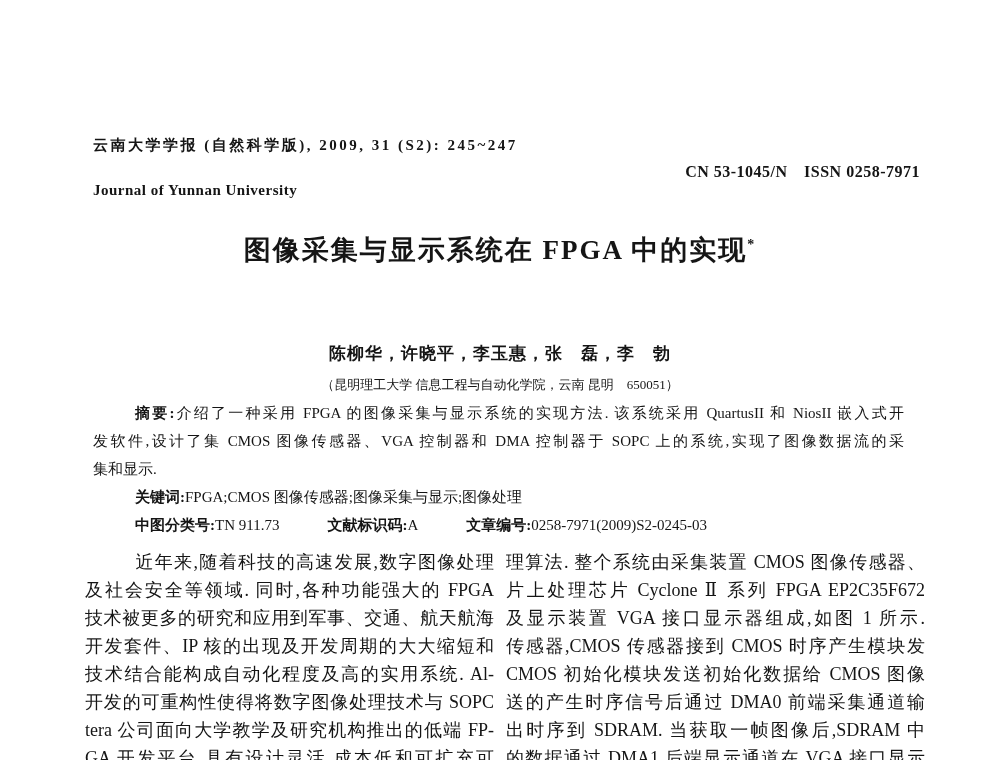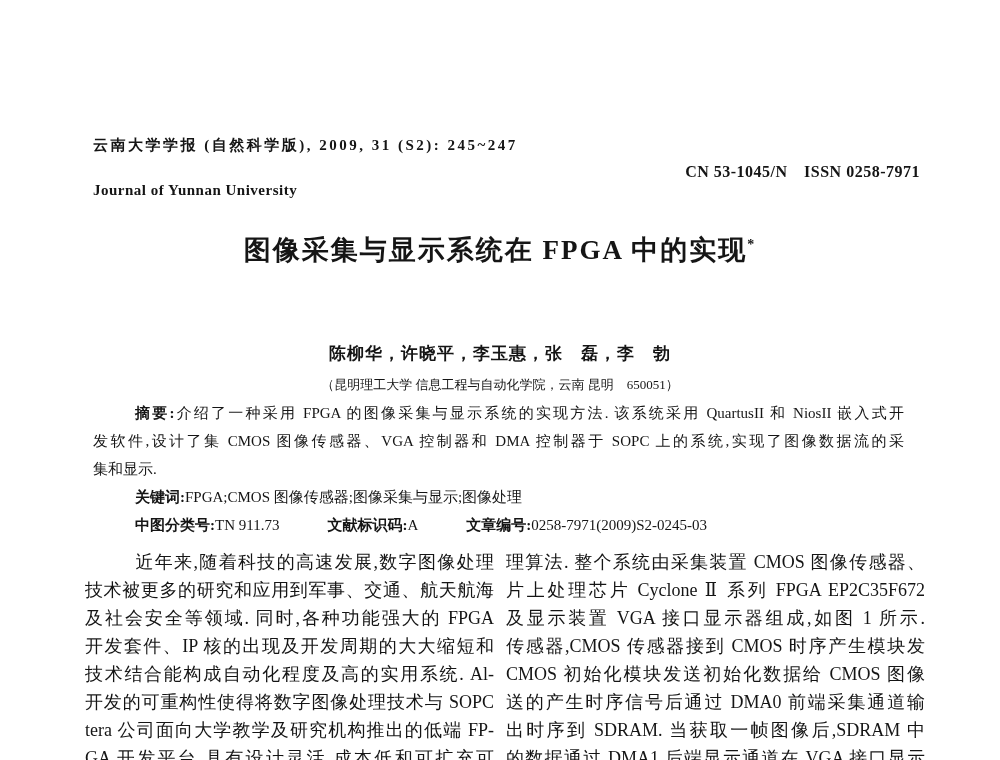--- a/index.html
+++ b/index.html
@@ -120,22 +120,22 @@
     <div class="ind j"><span class="lbl">摘要:</span><span>介绍了一种采用 FPGA 的图像采集与显示系统的实现方法. 该系统采用 QuartusII 和 NiosII 嵌入式开</span></div>
     <div class="j">发软件,设计了集 CMOS 图像传感器、VGA 控制器和 DMA 控制器于 SOPC 上的系统,实现了图像数据流的采</div>
     <div>集和显示.</div>
     <div class="ind"><span class="lbl">关键词:</span><span>FPGA;CMOS 图像传感器;图像采集与显示;图像处理</span></div>
     <div class="ind"><span class="pair"><span class="lbl">中图分类号:</span><span>TN 911.73</span></span><span class="pair"><span class="lbl">文献标识码:</span><span>A</span></span><span><span class="lbl">文章编号:</span><span>0258-7971(2009)S2-0245-03</span></span></div>
   </div>
 
   <div class="body">
     <div class="col-left">
       <div class="bl ind">近年来,随着科技的高速发展,数字图像处理</div>
+      <div class="bl">及社会安全等领域. 同时,各种功能强大的 FPGA</div>
       <div class="bl">技术被更多的研究和应用到军事、交通、航天航海</div>
-      <div class="bl">及社会安全等领域. 同时,各种功能强大的 FPGA</div>
       <div class="bl">开发套件、IP 核的出现及开发周期的大大缩短和</div>
       <div class="bl">技术结合能构成自动化程度及高的实用系统. Al-</div>
       <div class="bl">开发的可重构性使得将数字图像处理技术与 SOPC</div>
       <div class="bl">tera 公司面向大学教学及研究机构推出的低端 FP-</div>
       <div class="bl">GA 开发平台,具有设计灵活,成本低和可扩充可</div>
     </div>
     <div class="col-right">
       <div class="bl">理算法. 整个系统由采集装置 CMOS 图像传感器、</div>
       <div class="bl">片上处理芯片 Cyclone Ⅱ 系列 FPGA EP2C35F672</div>
       <div class="bl">及显示装置 VGA 接口显示器组成,如图 1 所示.</div>

